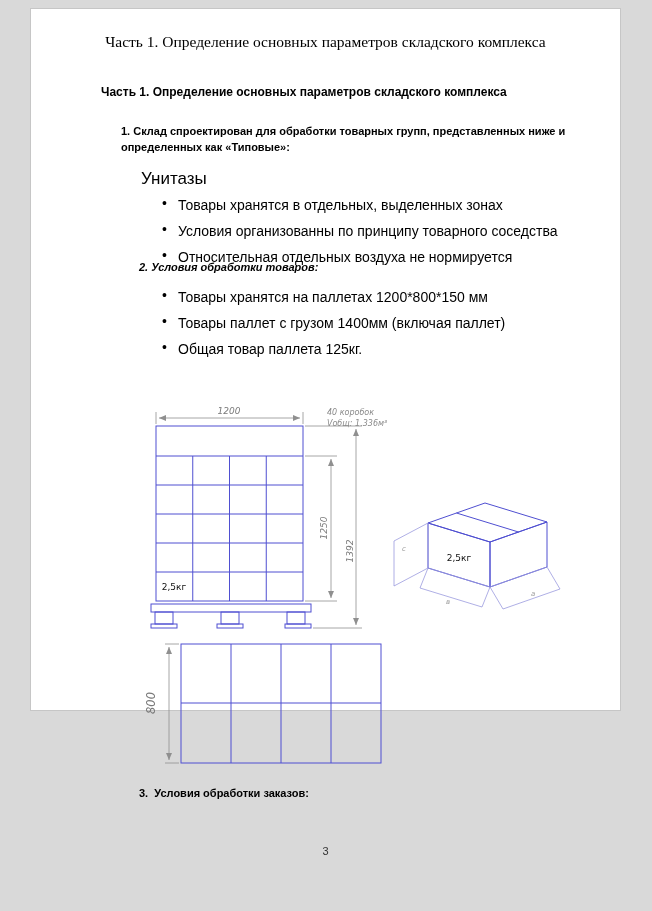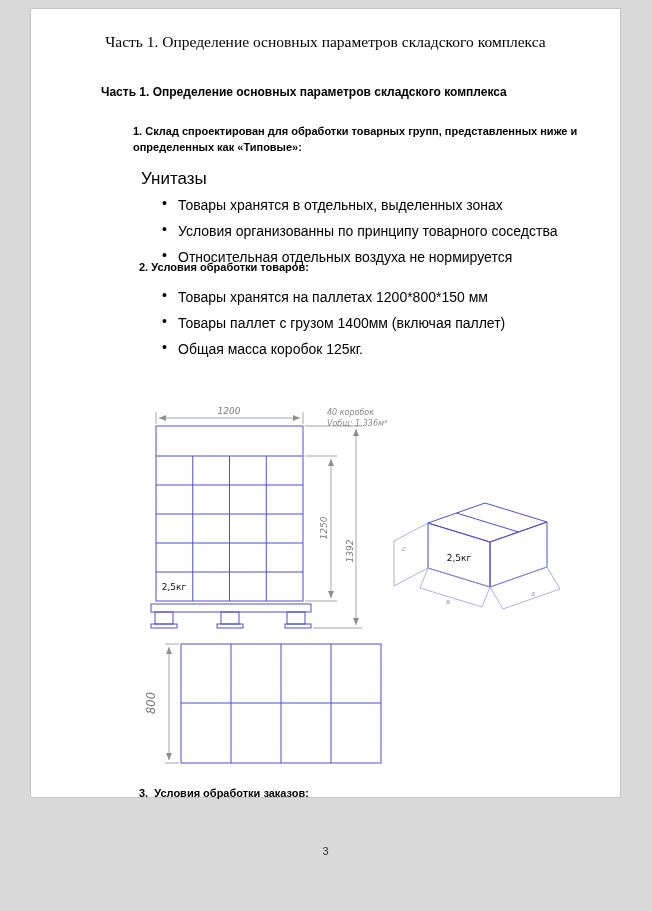--- a/index.html
+++ b/index.html
@@ -1,24 +1,24 @@
 <!DOCTYPE html>
 <html><head>
 <meta charset="utf-8">
 <style>
   * { margin:0; padding:0; box-sizing:border-box; }
   html,body { width:652px; height:911px; }
   body { background:#d9d9d9; font-family:"Liberation Sans", sans-serif; color:#000; position:relative; }
-  .page { position:absolute; left:30px; top:8px; width:591px; height:790px; background:#ffffff; border:1px solid #c6c6c6; }
+  .page { position:absolute; left:30px; top:8px; width:591px; height:703px; background:#ffffff; border:1px solid #c6c6c6; }
   .doc-title { position:absolute; top:24px; left:0; width:100%; text-align:center;
                font-family:"Liberation Serif", serif; font-size:15.5px; font-weight:400; }
   .doc-heading { position:absolute; top:76px; left:70px; font-size:12px; font-weight:700; }
   .p-num { font-weight:700; font-size:11px; position:absolute; }
-  .p1 { top:114px; left:102px; width:460px; line-height:16px; }
-  .p2 { top:252px; left:108px; }
+  .p1 { top:114px; left:90px; width:460px; line-height:16px; }
+  .p2 { top:252px; left:108px;font-style:italic; }
   .p3 { top:778px; left:108px;text-align:right; }
   .sub1 { position:absolute; top:160px; left:110px; font-size:17px; }
   ul.bullets { position:absolute; left:130px; list-style:none; }
   ul.b1 { top:188px; }
   ul.b2 { top:280px; }
   ul.bullets li { position:relative; padding-left:17px; font-size:14px; height:26px; }
   ul.bullets li::before { content:"\2022"; position:absolute; left:1px; top:-2px; font-size:14px; }
   .pageno { position:absolute; top:836px; left:0; width:100%; text-align:center; font-size:11px; color:#333; }
   svg.drawing { position:absolute; left:110px; top:392px; }
   .obj  { stroke:#4f4fd1; fill:none; stroke-width:1; }
@@ -45,21 +45,21 @@
     <li>Товары хранятся в отдельных, выделенных зонах</li>
     <li>Условия организованны по принципу товарного соседства</li>
     <li>Относительная отдельных воздуха не нормируется</li>
   </ul>
 
   <p class="p-num p2">2. Условия обработки товаров:</p>
 
   <ul class="bullets b2">
     <li>Товары хранятся на паллетах 1200*800*150 мм</li>
     <li>Товары паллет с грузом 1400мм (включая паллет)</li>
-    <li>Общая масса коробок 125кг.</li>
+    <li>Общая товар паллета 125кг.</li>
   </ul>
 
   <svg class="drawing" width="430" height="372" viewBox="0 0 430 372" xmlns="http://www.w3.org/2000/svg">
     <defs>
       <marker id="arr" markerWidth="8" markerHeight="8" refX="7" refY="4" orient="auto-start-reverse" markerUnits="userSpaceOnUse">
         <path d="M0,1 L7,4 L0,7 Z" fill="#8f8f8f"></path>
       </marker>
     </defs>
 
     <g>

